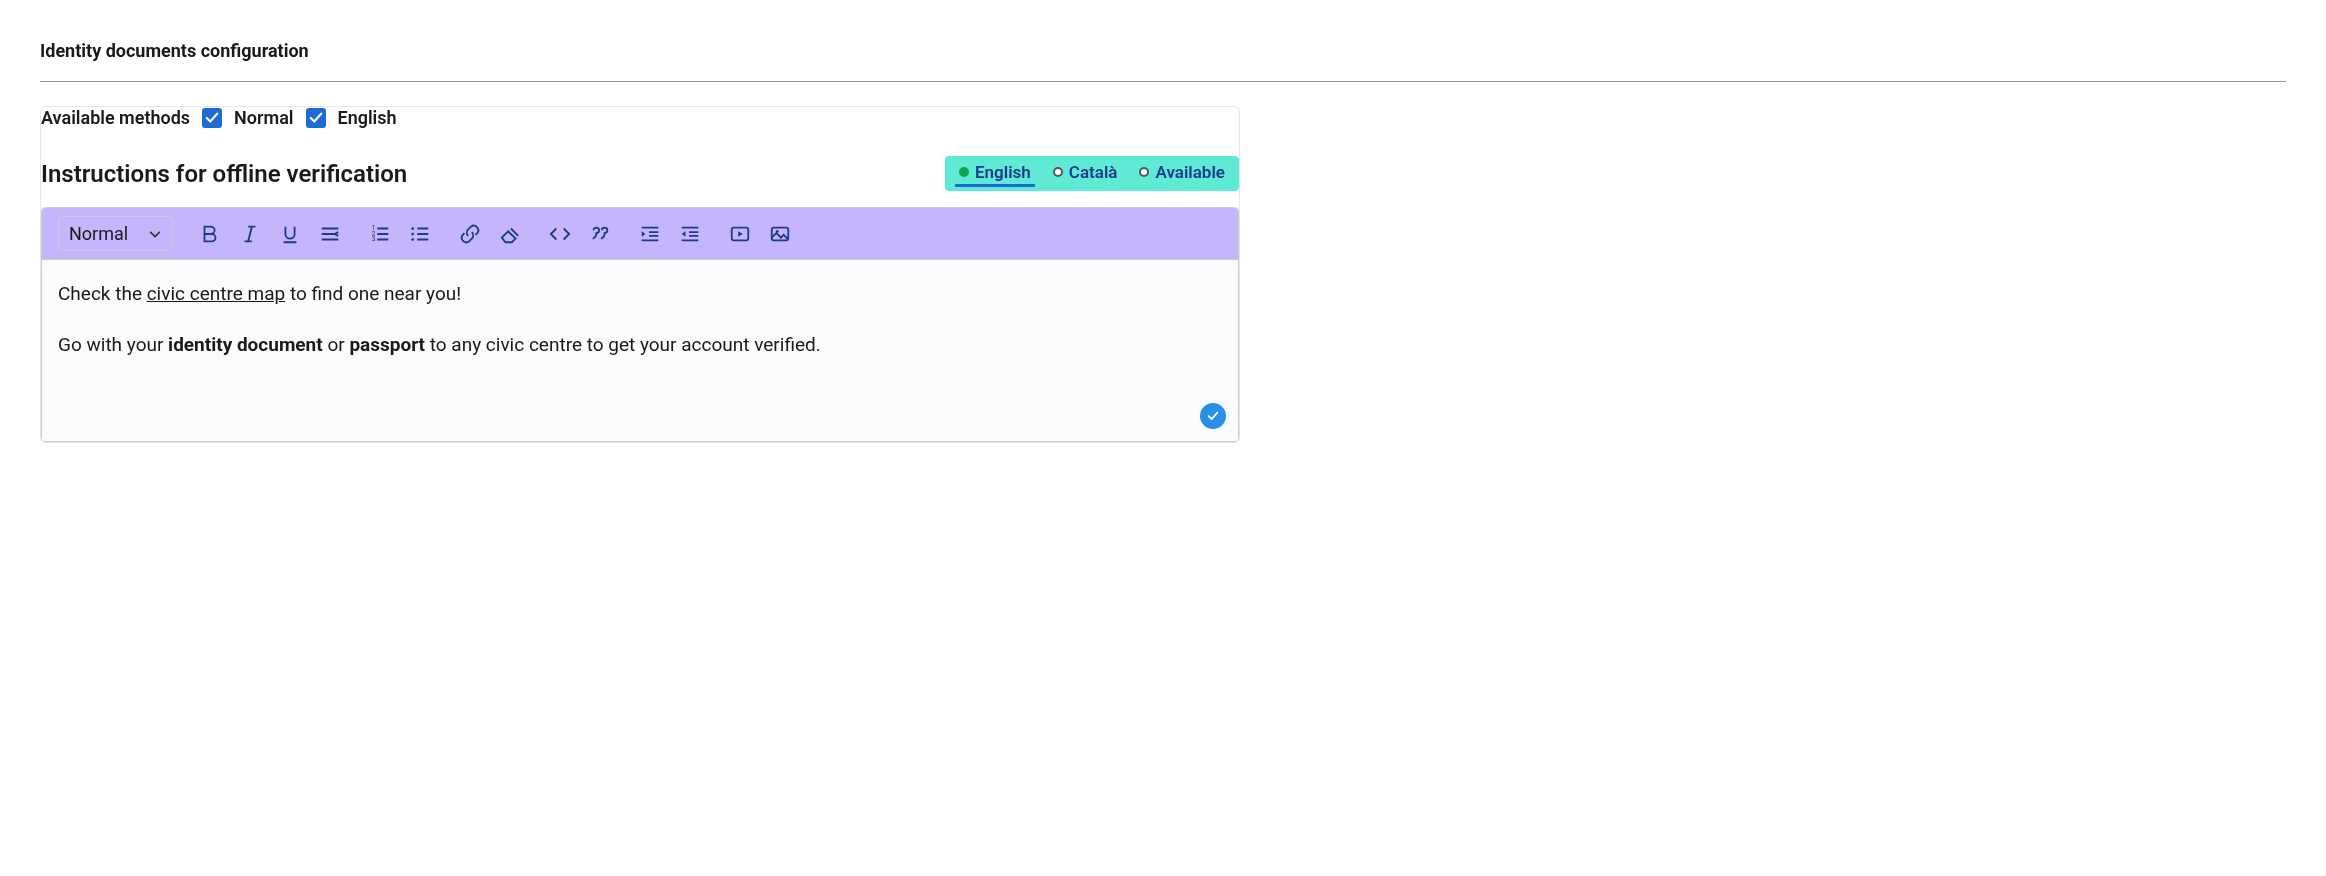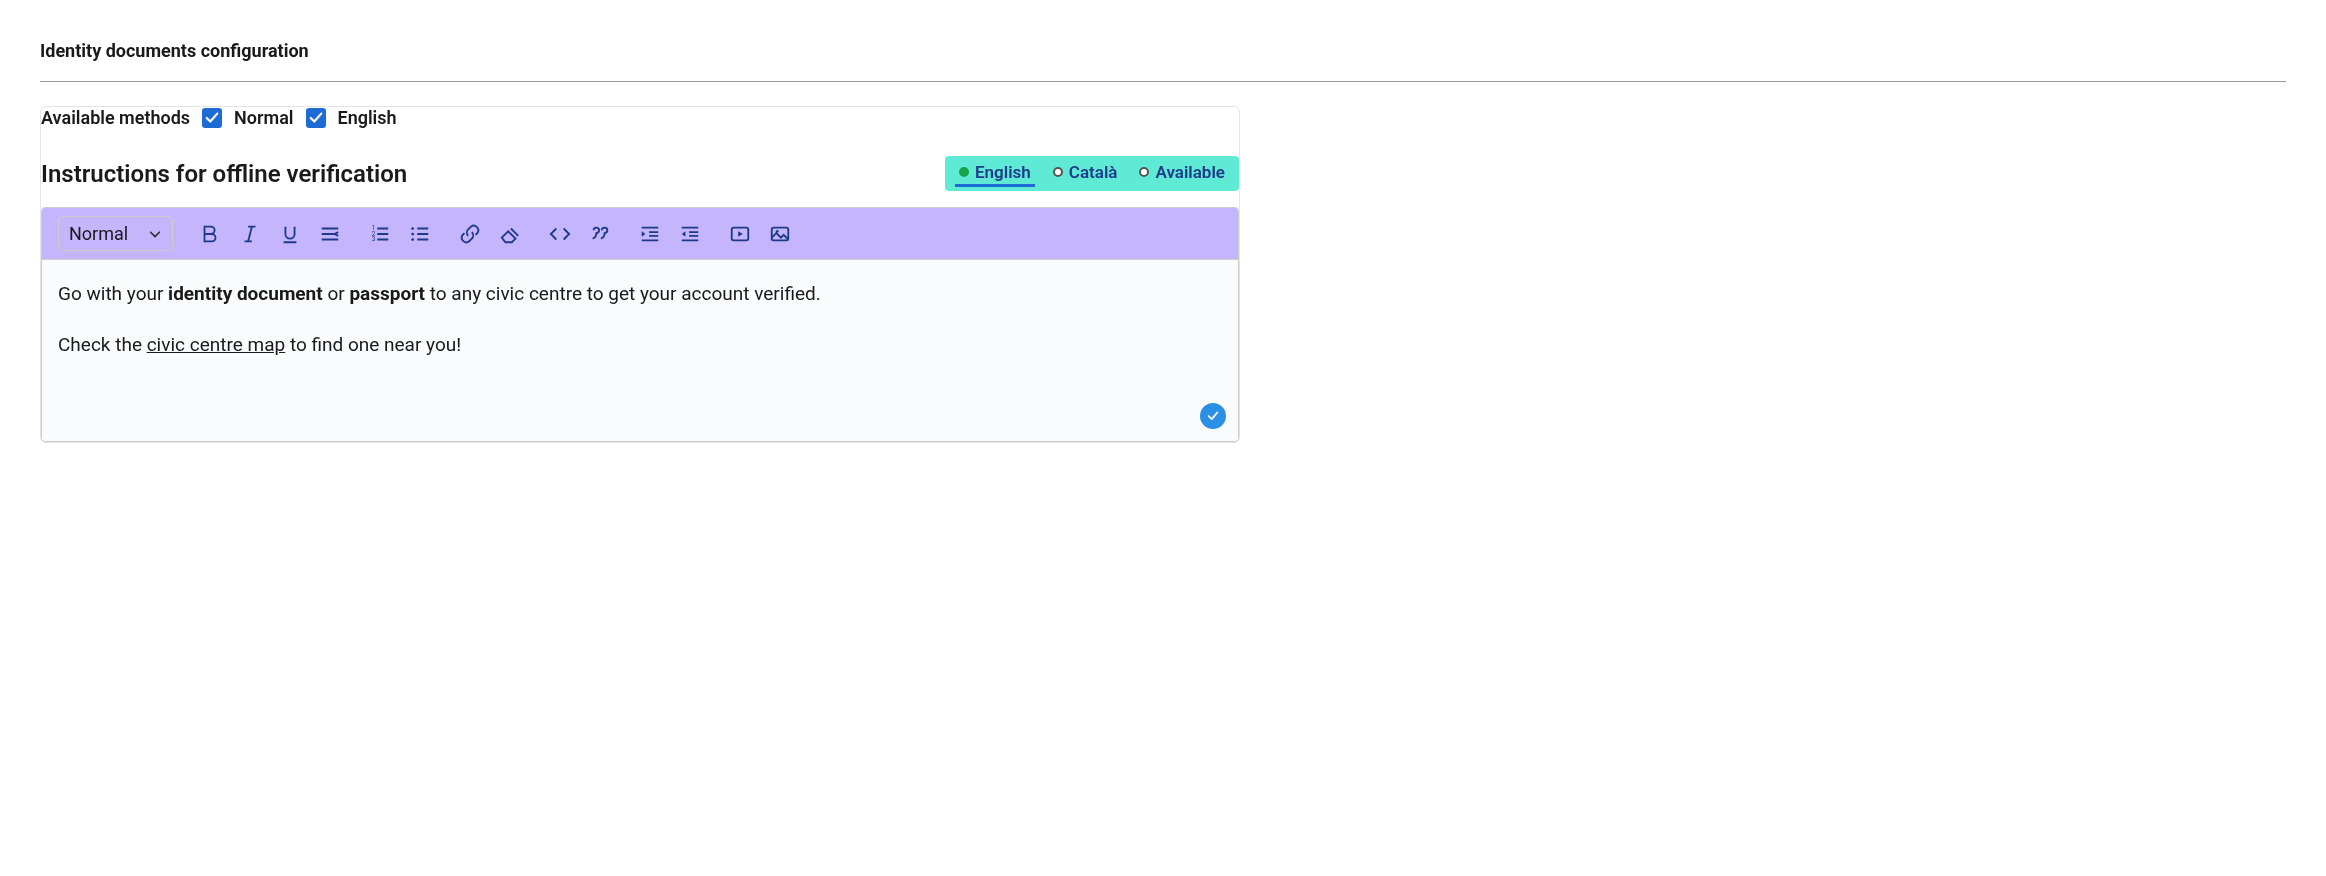--- a/index.html
+++ b/index.html
@@ -315,24 +315,24 @@
               <rect x="3" y="5" width="18" height="14" rx="2" fill="none" stroke-width="2"></rect>
               <path d="M3 16 L8 11 L13 16 L16 13 L21 18" fill="none" stroke-width="2"></path>
               <circle cx="9" cy="9" r="1.5" fill="#1e3a8a" stroke="none"></circle>
             </svg>
         </span>
       </div>
     </div>
 
     <div class="editor-body">
       <p>
-        <span>Go with your </span><span class="bold">identity document</span><span> or </span><span class="bold">passport</span><span> to any civic centre to get your account verified.</span>
+        <span>Check the </span><span class="link">civic centre map</span><span> to find one near you!</span>
       </p>
       <p>
-        <span>Check the </span><span class="link">civic centre map</span><span> to find one near you!</span>
+        <span>Go with your </span><span class="bold">identity document</span><span> or </span><span class="bold">passport</span><span> to any civic centre to get your account verified.</span>
       </p>
       <span class="check-badge">
         <svg viewBox="0 0 16 16">
             <path d="M3 8 L6.5 11.5 L13 4" stroke="#fff" stroke-width="2" fill="none" stroke-linecap="round" stroke-linejoin="round"></path>
           </svg>
       </span>
     </div>
   </div>
 
 </div>

